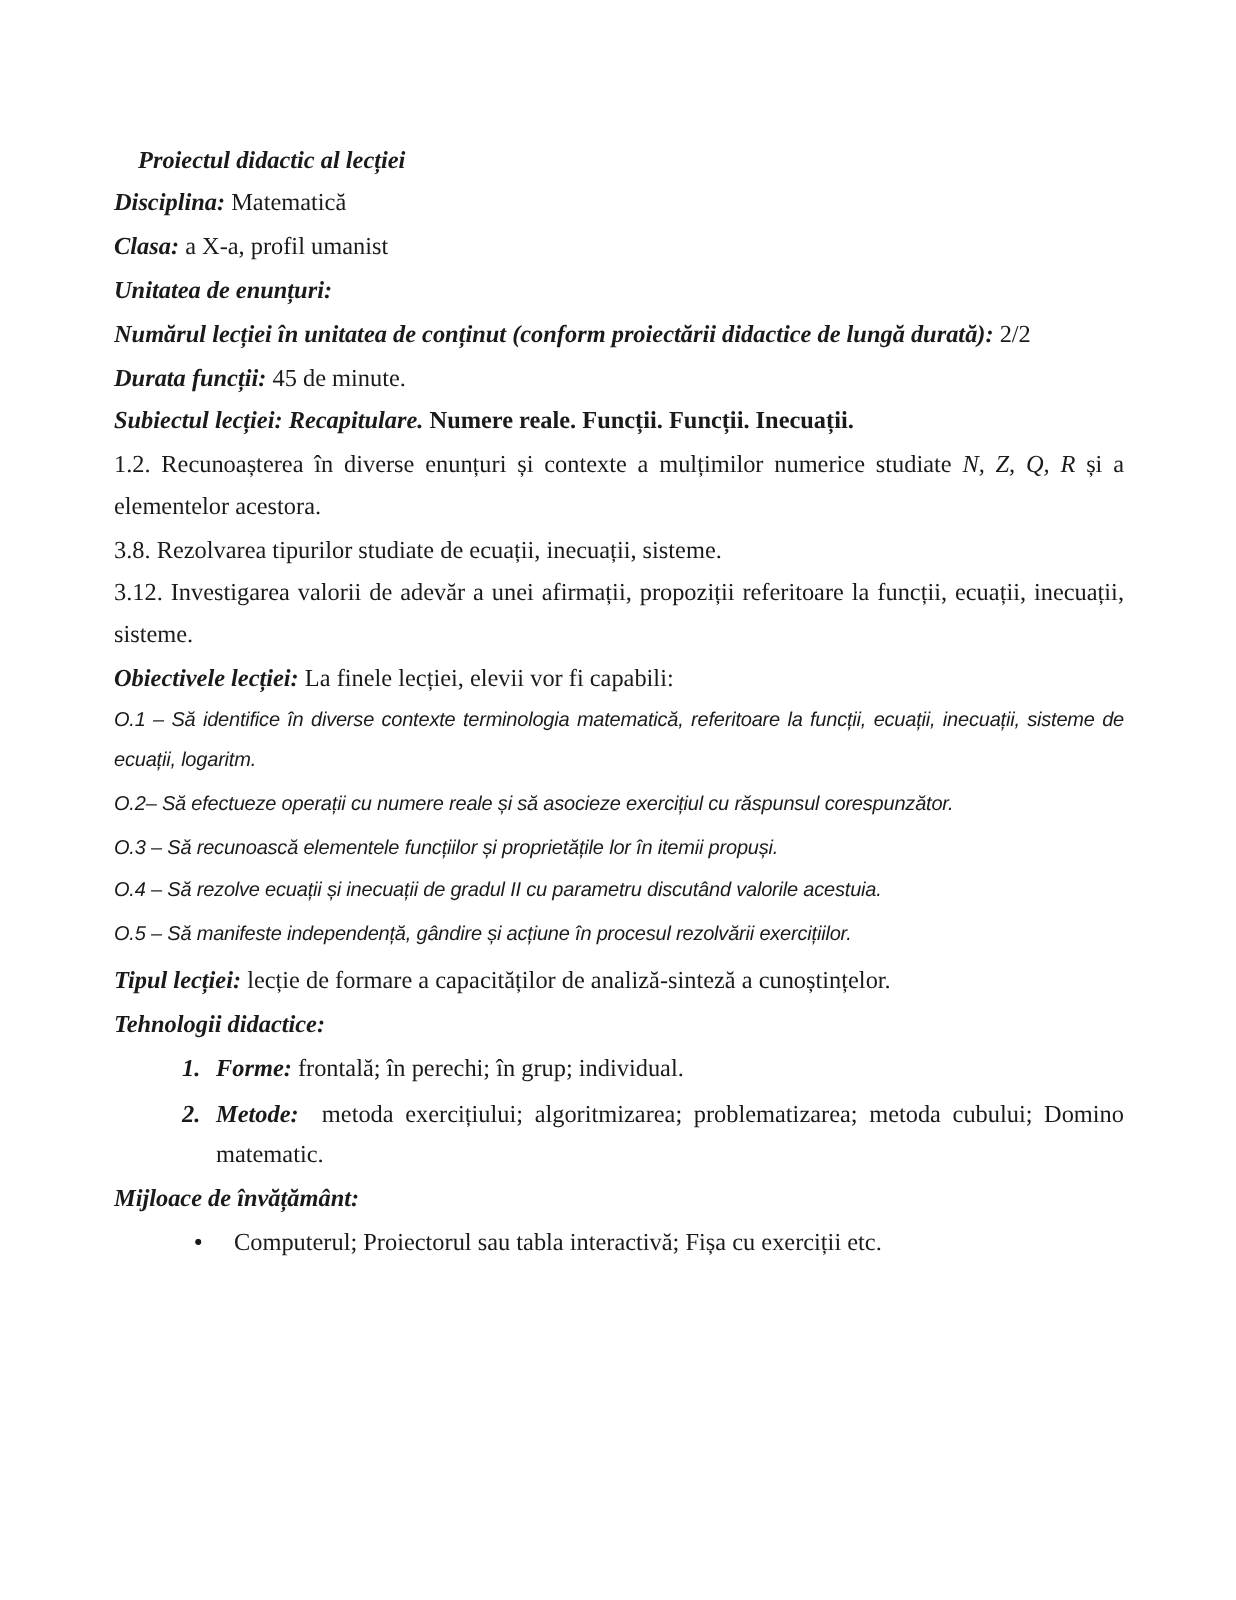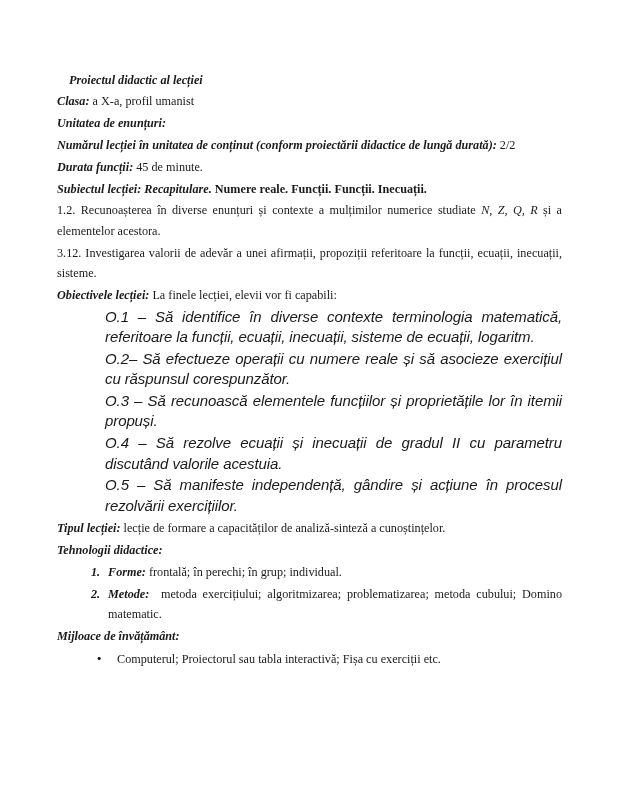--- a/index.html
+++ b/index.html
@@ -5,40 +5,42 @@
   html, body { margin: 0; padding: 0; background: #ffffff; }
   body { width: 618px; height: 800px; position: relative; overflow: hidden;
          font-family: "Liberation Serif", "DejaVu Serif", serif; color: #1a1a1a; font-size: 12.2px; }
   .page { position: absolute; left: 57px; top: 70px; width: 505px; }
   .title { text-align: left; font-weight: bold; font-style: italic; height: 21px; line-height: 21px; margin-left: 12px; }
   .p { line-height: 20.3px; margin: 0 0 1.6px 0; text-align: justify; }
   .p.wrap { margin-bottom: 1.6px; }
   .lbl { font-weight: bold; font-style: italic; }
   .b { font-weight: bold; }
   .i { font-style: italic; }
-  .obj { font-style: italic; font-family: "Liberation Sans", "DejaVu Sans", sans-serif; font-size: 15px; letter-spacing: -0.1px; margin-left: 48px; }
+  .obj { font-style: italic; font-family: "Liberation Sans", "DejaVu Sans", sans-serif; font-size: 10px; letter-spacing: -0.1px; }
   .list { margin: 0; padding: 0; list-style: none; }
   .num-item { position: relative; padding-left: 51px; line-height: 20.3px; text-align: justify; margin: 2px 0 1.6px 0; }
   .num-item .num { position: absolute; left: 34px; top: 0; font-weight: bold; font-style: italic; }
   .bul-item { position: relative; padding-left: 60px; line-height: 20.3px; text-align: justify; margin: 2px 0 1.6px 0; }
   .bul-item .dot { position: absolute; left: 40px; top: 0; }
 </style>
 </head>
 <body>
 
 <div class="page">
   <div class="title">Proiectul didactic al lecției</div>
 
+  <p class="p"><span class="lbl">Disciplina:</span><span> Matematică</span></p>
   <p class="p"><span class="lbl">Clasa:</span><span> a X-a, profil umanist</span></p>
   <p class="p"><span class="lbl">Unitatea de enunțuri:</span></p>
   <p class="p"><span class="lbl">Numărul lecției în unitatea de conținut (conform proiectării didactice de lungă durată):</span><span> 2/2</span></p>
   <p class="p"><span class="lbl">Durata funcții:</span><span> 45 de minute.</span></p>
   <p class="p"><span class="lbl">Subiectul lecției:</span><span class="lbl"> Recapitulare.</span><span class="b"> Numere reale. Funcții. Funcții. Inecuații.</span></p>
 
   <p class="p wrap"><span>1.2. Recunoașterea în diverse enunțuri și contexte a mulțimilor numerice studiate </span><span class="i">N, Z, Q, R</span><span> și a elementelor acestora.</span></p>
+  <p class="p">3.8. Rezolvarea tipurilor studiate de ecuații, inecuații, sisteme.</p>
   <p class="p wrap">3.12. Investigarea valorii de adevăr a unei afirmații, propoziții referitoare la funcții, ecuații, inecuații, sisteme.</p>
 
   <p class="p"><span class="lbl">Obiectivele lecției:</span><span> La finele lecției, elevii vor fi capabili:</span></p>
   <p class="p obj">O.1 – Să identifice în diverse contexte terminologia matematică, referitoare la funcții, ecuații, inecuații, sisteme de ecuații, logaritm.</p>
   <p class="p obj">O.2– Să efectueze operații cu numere reale și să asocieze exercițiul cu răspunsul corespunzător.</p>
   <p class="p obj">O.3 – Să recunoască elementele funcțiilor și proprietățile lor în itemii propuși.</p>
   <p class="p obj">O.4 – Să rezolve ecuații și inecuații de gradul II cu parametru discutând valorile acestuia.</p>
   <p class="p obj">O.5 – Să manifeste independență, gândire și acțiune în procesul rezolvării exercițiilor.</p>
 
   <p class="p"><span class="lbl">Tipul lecției:</span><span> lecție de formare a capacităților de analiză-sinteză a cunoștințelor.</span></p>

